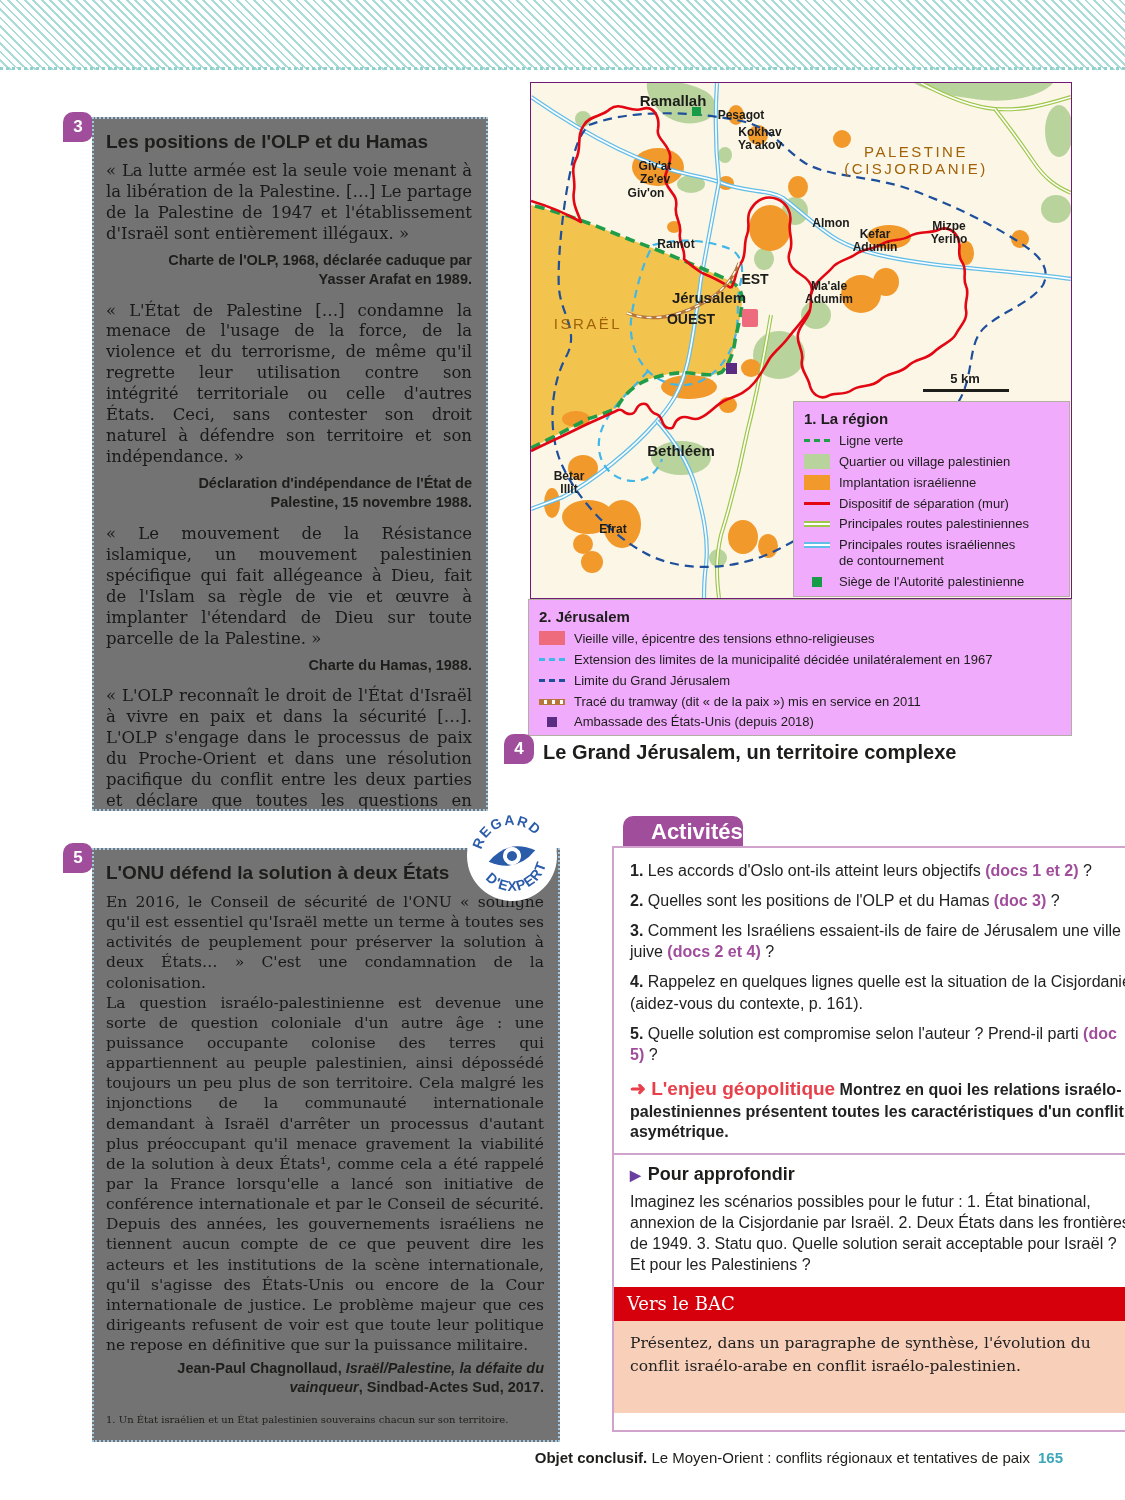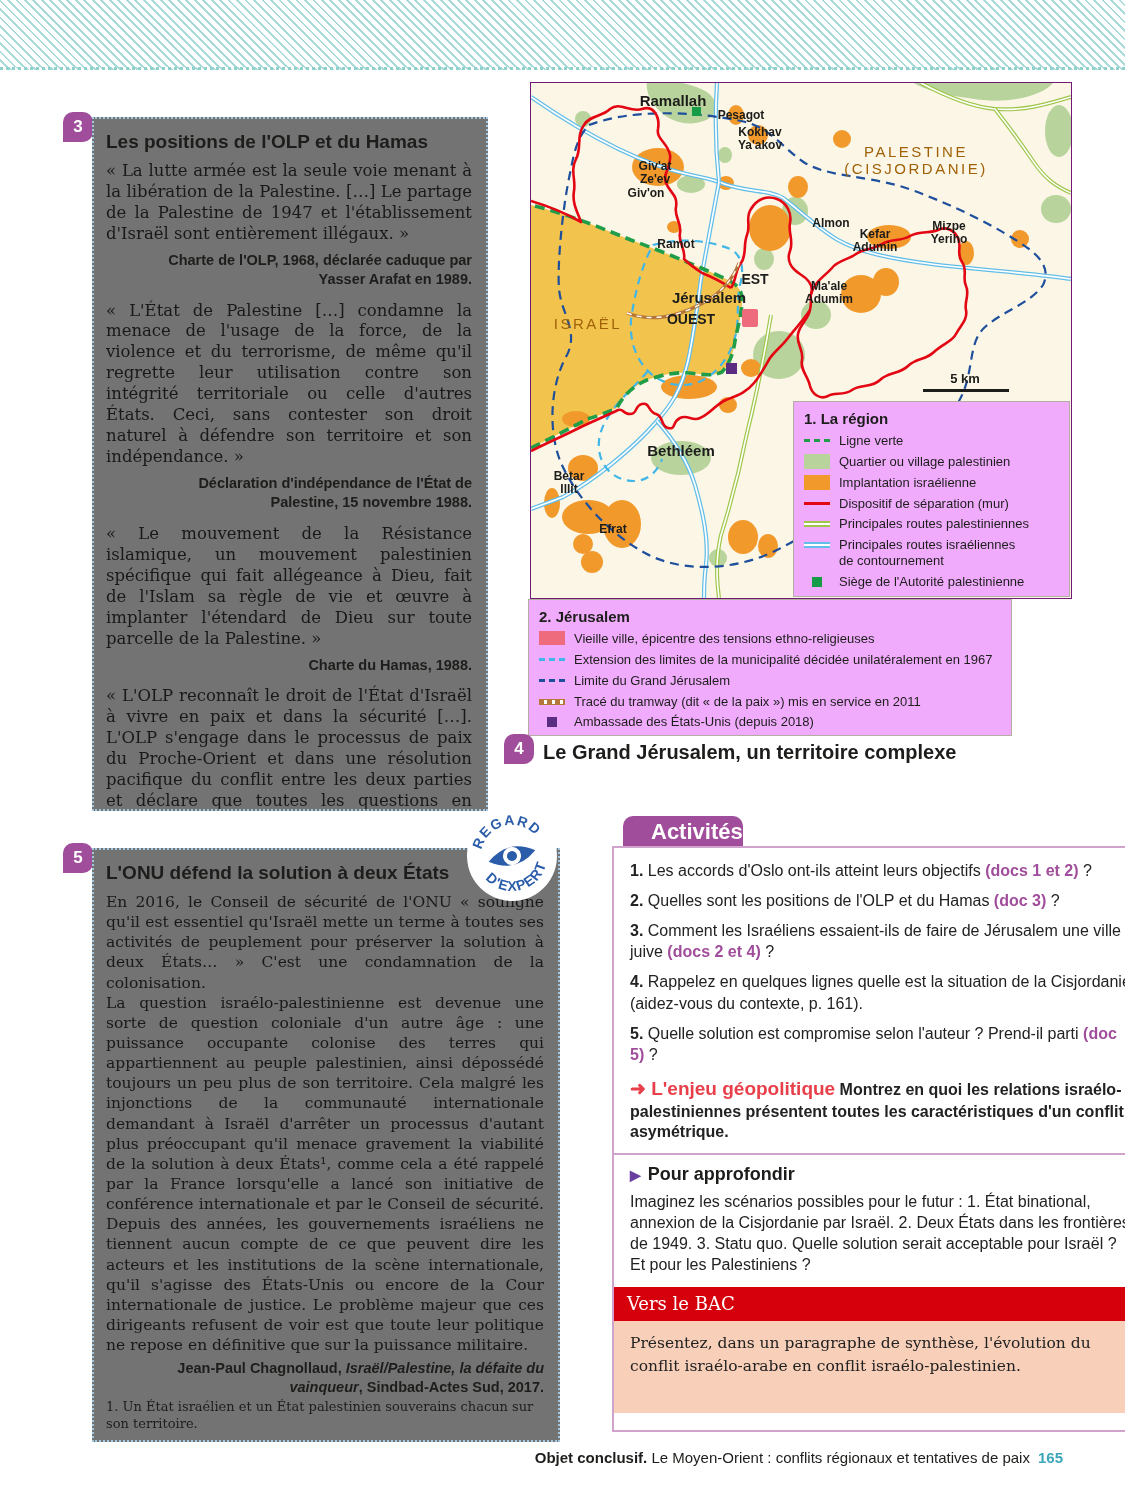--- a/index.html
+++ b/index.html
@@ -14,38 +14,38 @@
     font-weight:bold;font-size:17px;display:flex;align-items:center;justify-content:center;
     border-radius:10px 10px 10px 0;}
   
   .docbox{position:absolute;background:#737373;border:2px dotted #a3c9e2;box-sizing:border-box;
     padding:10px 14px 8px 12px;overflow:hidden;}
   .doc-title{font-size:19px;font-weight:bold;color:#1d1d1b;margin:2px 0 8px 0;}
   .quote{font-family:"DejaVu Serif",serif;font-size:16.5px;line-height:1.27;text-align:justify;
     color:#191919;margin:0 0 6px 0;}
   .doc5 .quote{font-size:15.5px;line-height:1.3;margin:0;}
   .source{font-size:14.5px;font-weight:bold;text-align:right;line-height:1.3;margin:0 0 12px 0;}
-  .note{font-family:"DejaVu Serif",serif;font-size:13px;line-height:1.3;margin-top:2px;}
+  .note{font-family:"DejaVu Serif",serif;font-size:10px;line-height:1.3;margin-top:16px;}
   
   .stamp{position:absolute;width:92px;height:92px;transform:rotate(-14deg);}
   
   #map{position:absolute;left:530px;top:82px;width:540px;height:515px;background:#fbf6e6;
     border:1px solid #701a75;box-sizing:content-box;overflow:hidden;}
   #map svg{position:absolute;left:0;top:0;}
   .maplabel{position:absolute;transform:translateX(-50%);text-align:center;white-space:pre-line;
     font-size:12px;font-weight:700;color:#1c1c1a;line-height:1.05;}
   .maplabel.big{font-size:15px;}
   .maplabel.med{font-size:14px;}
   .maplabel.region{font-weight:400;color:#a16207;letter-spacing:2.5px;font-size:15px;line-height:1.15;}
   .scalebar{position:absolute;background:#1d1d1b;height:2.5px;}
   .scalelabel{position:absolute;transform:translateX(-50%);font-size:13px;font-weight:bold;color:#1d1d1b;}
   
   .legend{background:#f0abfc;border:1px solid #b2aea2;box-sizing:border-box;padding:7px 10px;}
   #legend1{position:absolute;left:262px;top:318px;width:277px;height:196px;}
-  #legend2{position:absolute;left:528px;top:599px;width:484px;height:137px;}
+  #legend2{position:absolute;left:528px;top:599px;width:544px;height:137px;}
   .legend-title{font-size:15px;font-weight:bold;margin:1px 0 6px 0;}
   .lrow{display:flex;align-items:flex-start;margin-bottom:5px;font-size:13px;line-height:1.22;
     color:#1d1d1b;white-space:pre-line;}
   .sw{width:26px;min-width:26px;margin-right:9px;}
   .sw-dash-green{height:0;border-top:3.5px dashed #1f9d49;margin-top:6px;}
   .sw-fill-green{height:15px;background:#b8d49c;}
   .sw-fill-orange{height:15px;background:#f2992c;}
   .sw-line-red{height:3px;background:#e30613;margin-top:6px;}
   .sw-road-pal{height:6px;margin-top:5px;background:linear-gradient(#9ec74a 0 1.8px,#fff 1.8px 4.2px,#9ec74a 4.2px 6px);}
   .sw-road-isr{height:6px;margin-top:5px;background:linear-gradient(#62bde8 0 1.8px,#fff 1.8px 4.2px,#62bde8 4.2px 6px);}

